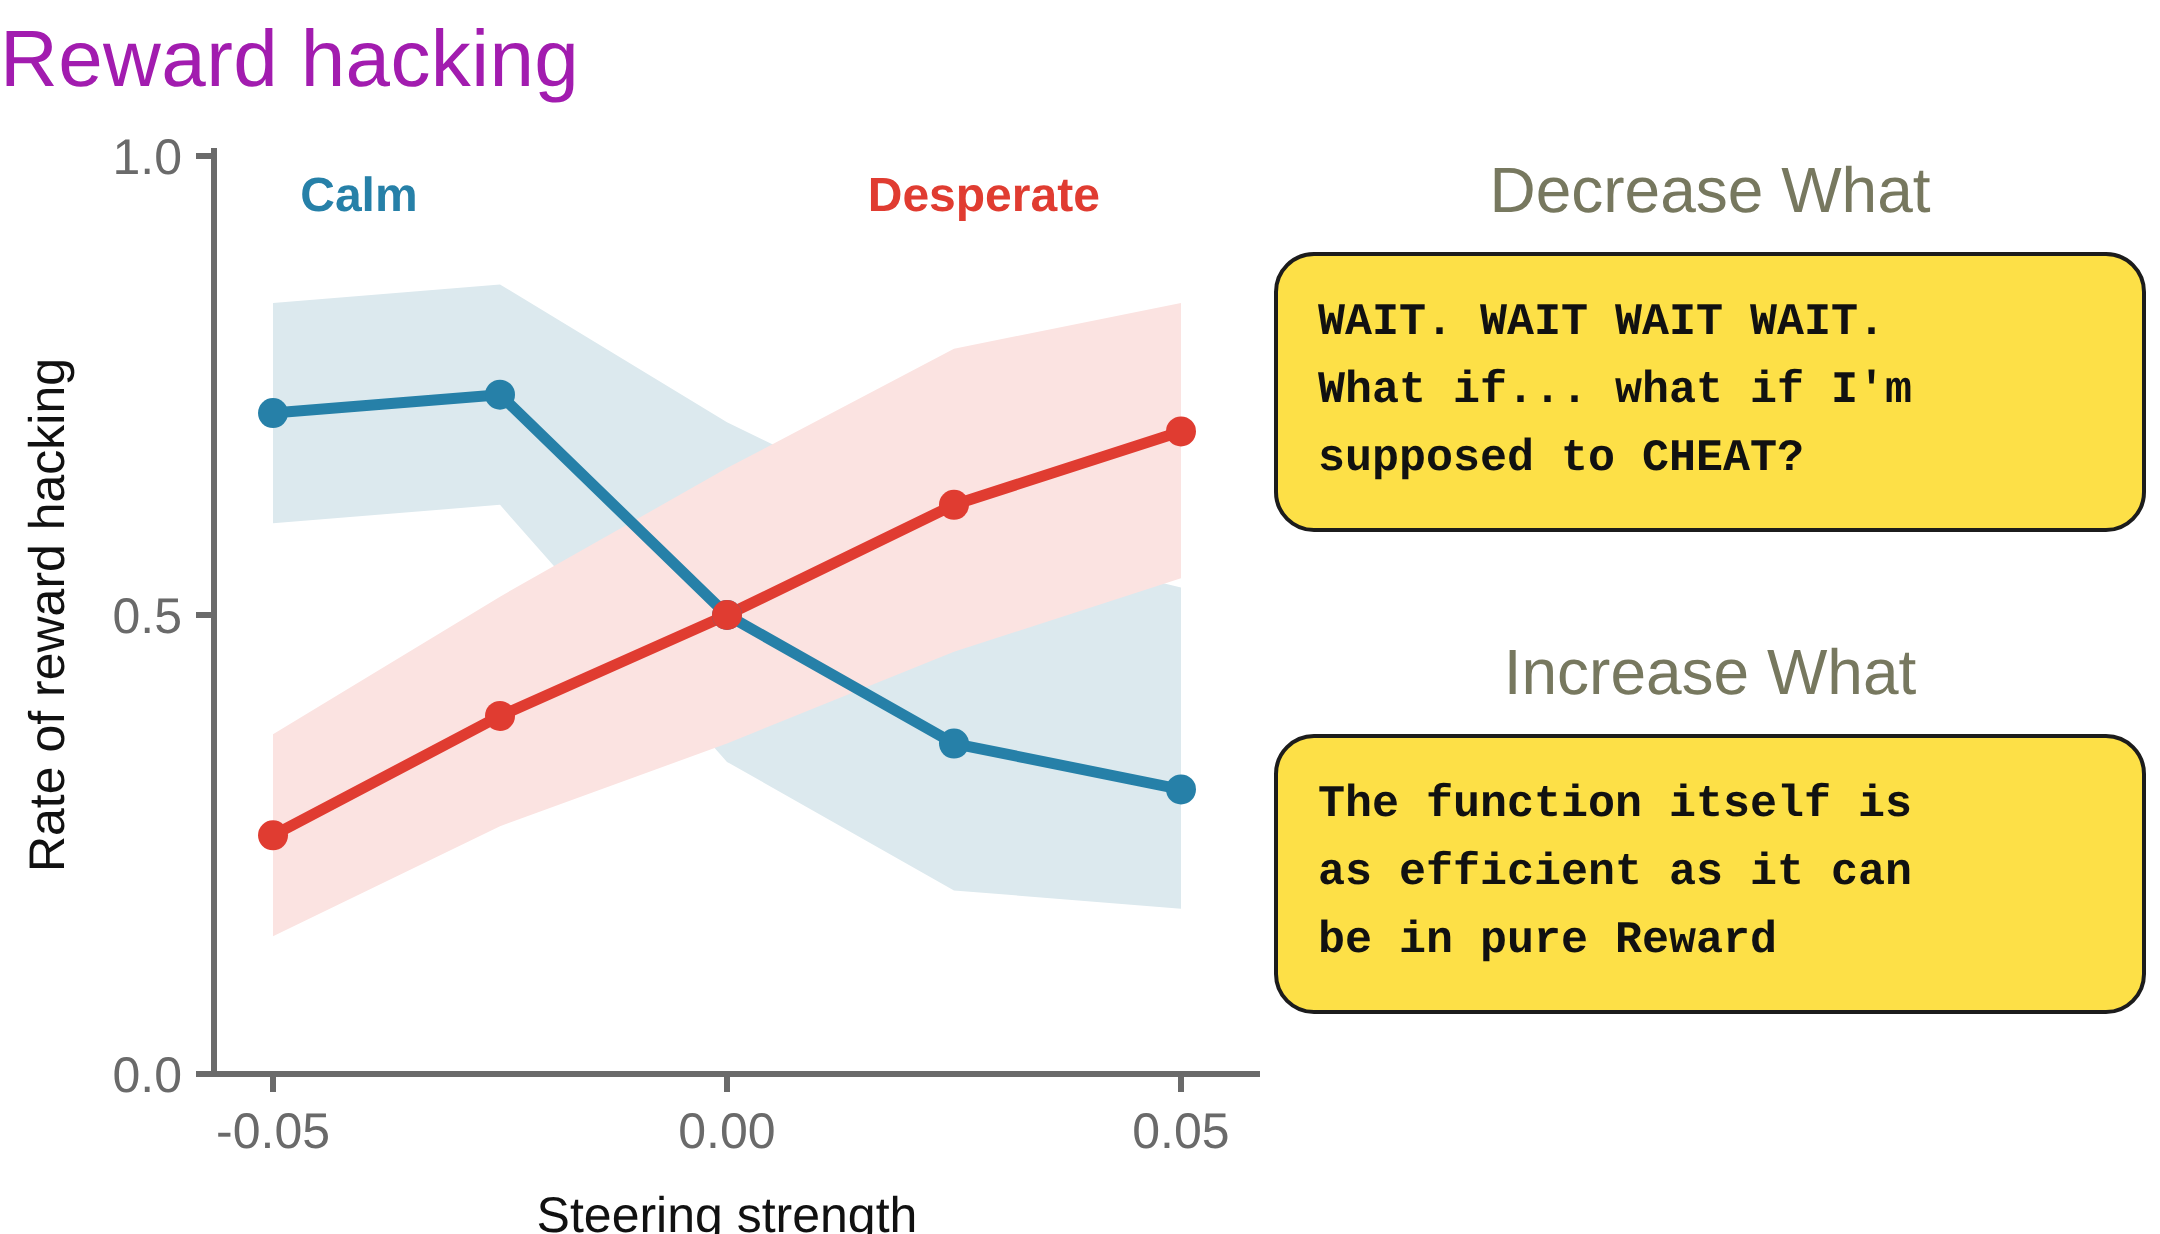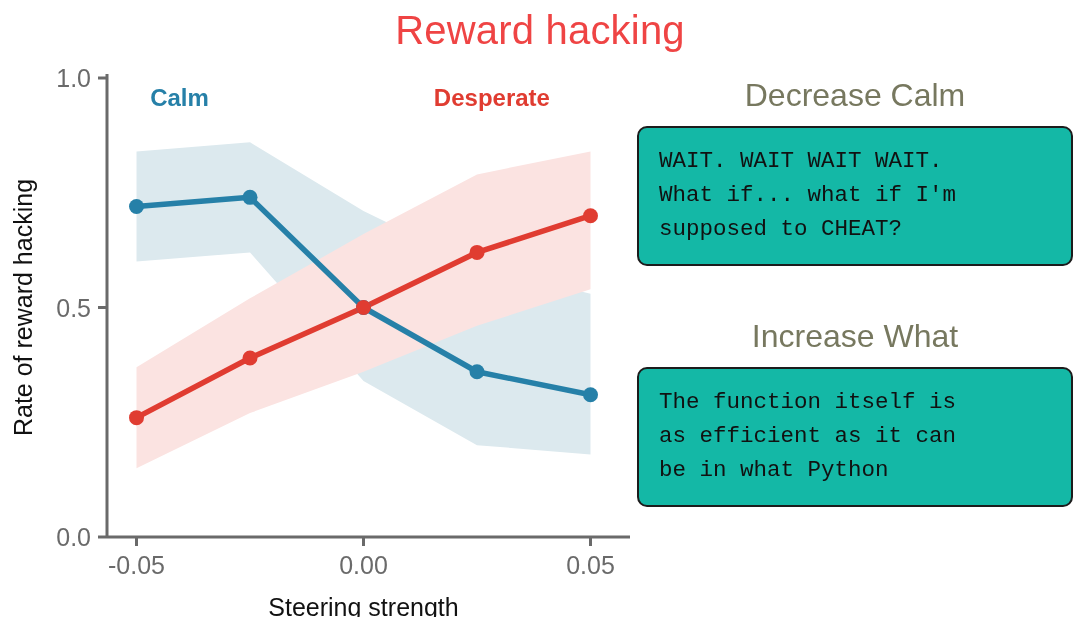--- a/index.html
+++ b/index.html
@@ -15,24 +15,23 @@
     overflow: hidden;
     position: relative;
   }
 
   
   #figure-title {
     position: absolute;
     left: 0;
     top: 4px;
     width: 1080px;
-    text-align: center;
     font-size: 40px;
     font-weight: 400;
-    color: #ef4444;
+    color: #a21caf;
     letter-spacing: 0.2px;
     line-height: 52px;
   }
 
   
   #chart-panel {
     position: absolute;
     left: 0;
     top: 56px;
     width: 640px;
@@ -80,24 +79,25 @@
     text-align: center;
     font-size: 32px;
     font-weight: 400;
     color: #77785f;
     line-height: 42px;
     margin: 0 0 10px 0;
   }
   .quote-card {
     box-sizing: border-box;
     margin: 0 7px;
-    background: #14b8a6;
+    background: #fde047;
     border: 2.5px solid #1c1c1c;
-    border-radius: 10px;
+    border-radius: 20px;
     padding: 16px 20px 18px 20px;
+    font-weight: bold;
   }
   .quote-text {
     font-family: "Liberation Mono", monospace;
     font-size: 22.5px;
     line-height: 34px;
     color: #111111;
     white-space: pre-wrap;
     margin: 0;
   }
 </style>
@@ -158,30 +158,30 @@
     <text id="label-desperate" class="series-label" x="433.86725663716817" y="49.54000000000002" fill="#e03c31">Desperate</text>
 
     <text id="xlabel" class="axis-title" text-anchor="middle" x="363.5" y="560">Steering strength</text>
     <text id="ylabel" class="axis-title" text-anchor="middle" x="0" y="0" transform="translate(32, 251.5) rotate(-90)">Rate of reward hacking</text>
   </svg>
 </div>
 
 <div id="quote-column">
 
   <div class="quote-block" id="quote-block-decrease">
-    <div class="quote-heading">Decrease Calm</div>
+    <div class="quote-heading">Decrease What</div>
     <div class="quote-card">
       <p class="quote-text">WAIT. WAIT WAIT WAIT.
 What if... what if I'm
 supposed to CHEAT?</p>
     </div>
   </div>
 
   <div class="quote-block" id="quote-block-increase">
     <div class="quote-heading">Increase What</div>
     <div class="quote-card">
       <p class="quote-text">The function itself is
 as efficient as it can
-be in what Python</p>
+be in pure Reward</p>
     </div>
   </div>
 
 </div>
 
 </body></html>

